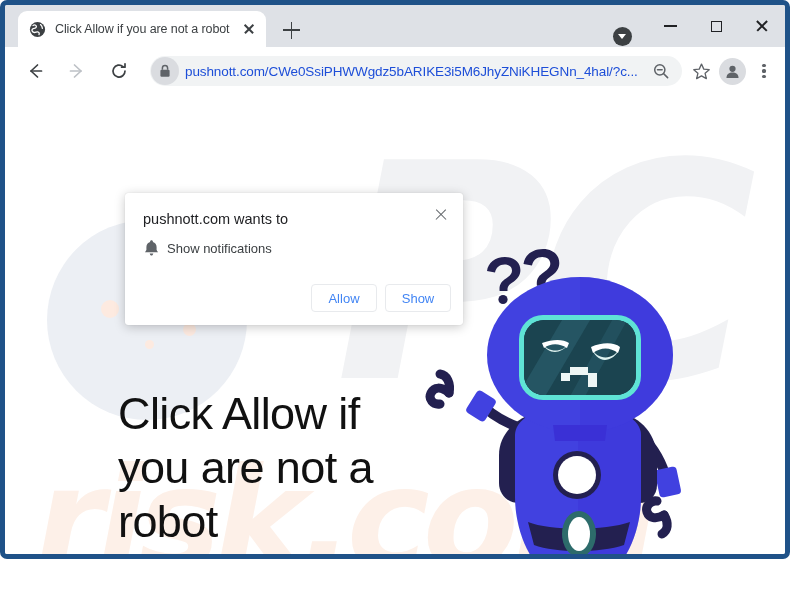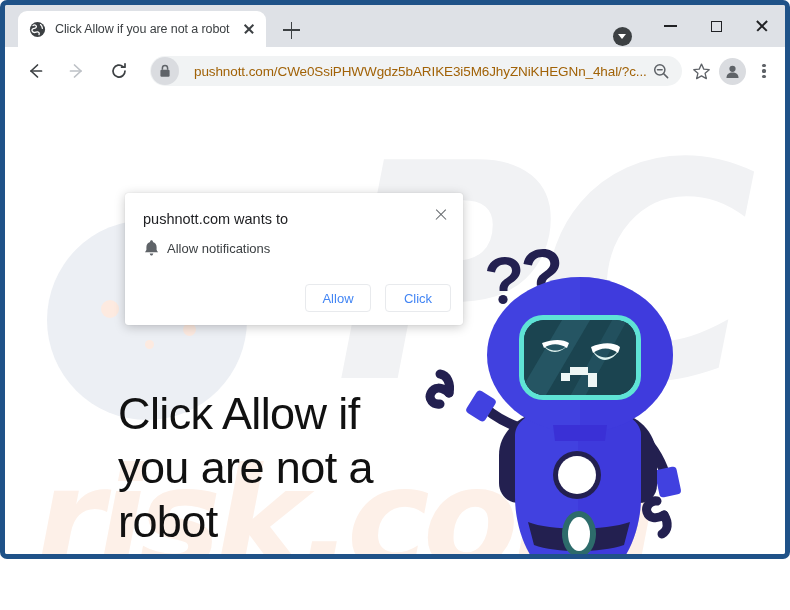--- a/index.html
+++ b/index.html
@@ -192,22 +192,22 @@
     margin-left: 1px;
     border-radius: 50%;
     background: #dadce0;
     display: flex;
     align-items: center;
     justify-content: center;
   }
   #omnibox-url {
     flex: 1 1 auto;
     font-size: 13.5px;
-    color: #a16207;
-    margin-left: 15px;
+    color: #1d4ed8;
+    margin-left: 6px;
     white-space: nowrap;
     overflow: hidden;
     letter-spacing: -0.1px;
   }
   .tb-icon {
     flex: 0 0 auto;
     width: 30px; height: 30px;
     display: flex;
     align-items: center;
     justify-content: center;
@@ -358,21 +358,21 @@
   #permission-request-text {
     font-size: 13px;
     color: #3c4043;
     margin-left: 24px;
   }
   #permission-buttons {
     position: absolute;
     right: 12px;
     bottom: 13px;
     display: flex;
-    gap: 14px;
+    gap: 8px;
   }
   .perm-btn {
     min-width: 66px;
     height: 28px;
     padding: 0 14px;
     background: #ffffff;
     border: 1px solid #e8eaed;
     border-radius: 4px;
     color: #4285f4;
     font-size: 13px;
@@ -598,23 +598,23 @@
 
       <div id="permission-row">
         <span style="position:absolute;left:0;top:-2px;">
           <svg width="17" height="18" viewBox="0 0 17 18">
             <path d="M8.5 1.3 C9.3 1.3 9.9 1.9 9.9 2.6 L9.9 3.1 C12.1 3.7 13.6 5.7 13.6 8.1
                      L13.6 11 L15 13.3 L2 13.3 L3.4 11 L3.4 8.1 C3.4 5.7 4.9 3.7 7.1 3.1
                      L7.1 2.6 C7.1 1.9 7.7 1.3 8.5 1.3 Z" fill="#5f6368"></path>
             <path d="M6.7 14.6 C6.9 15.8 7.6 16.5 8.5 16.5 C9.4 16.5 10.1 15.8 10.3 14.6 Z" fill="#5f6368"></path>
           </svg>
         </span>
-        <span id="permission-request-text">Allow notifications</span>
+        <span id="permission-request-text">Show notifications</span>
       </div>
 
       <div id="permission-buttons">
         <button class="perm-btn">Allow</button>
-        <button class="perm-btn">Click</button>
+        <button class="perm-btn">Show</button>
       </div>
     </div>
 
   </div>
 </div>
 
 </body></html>

